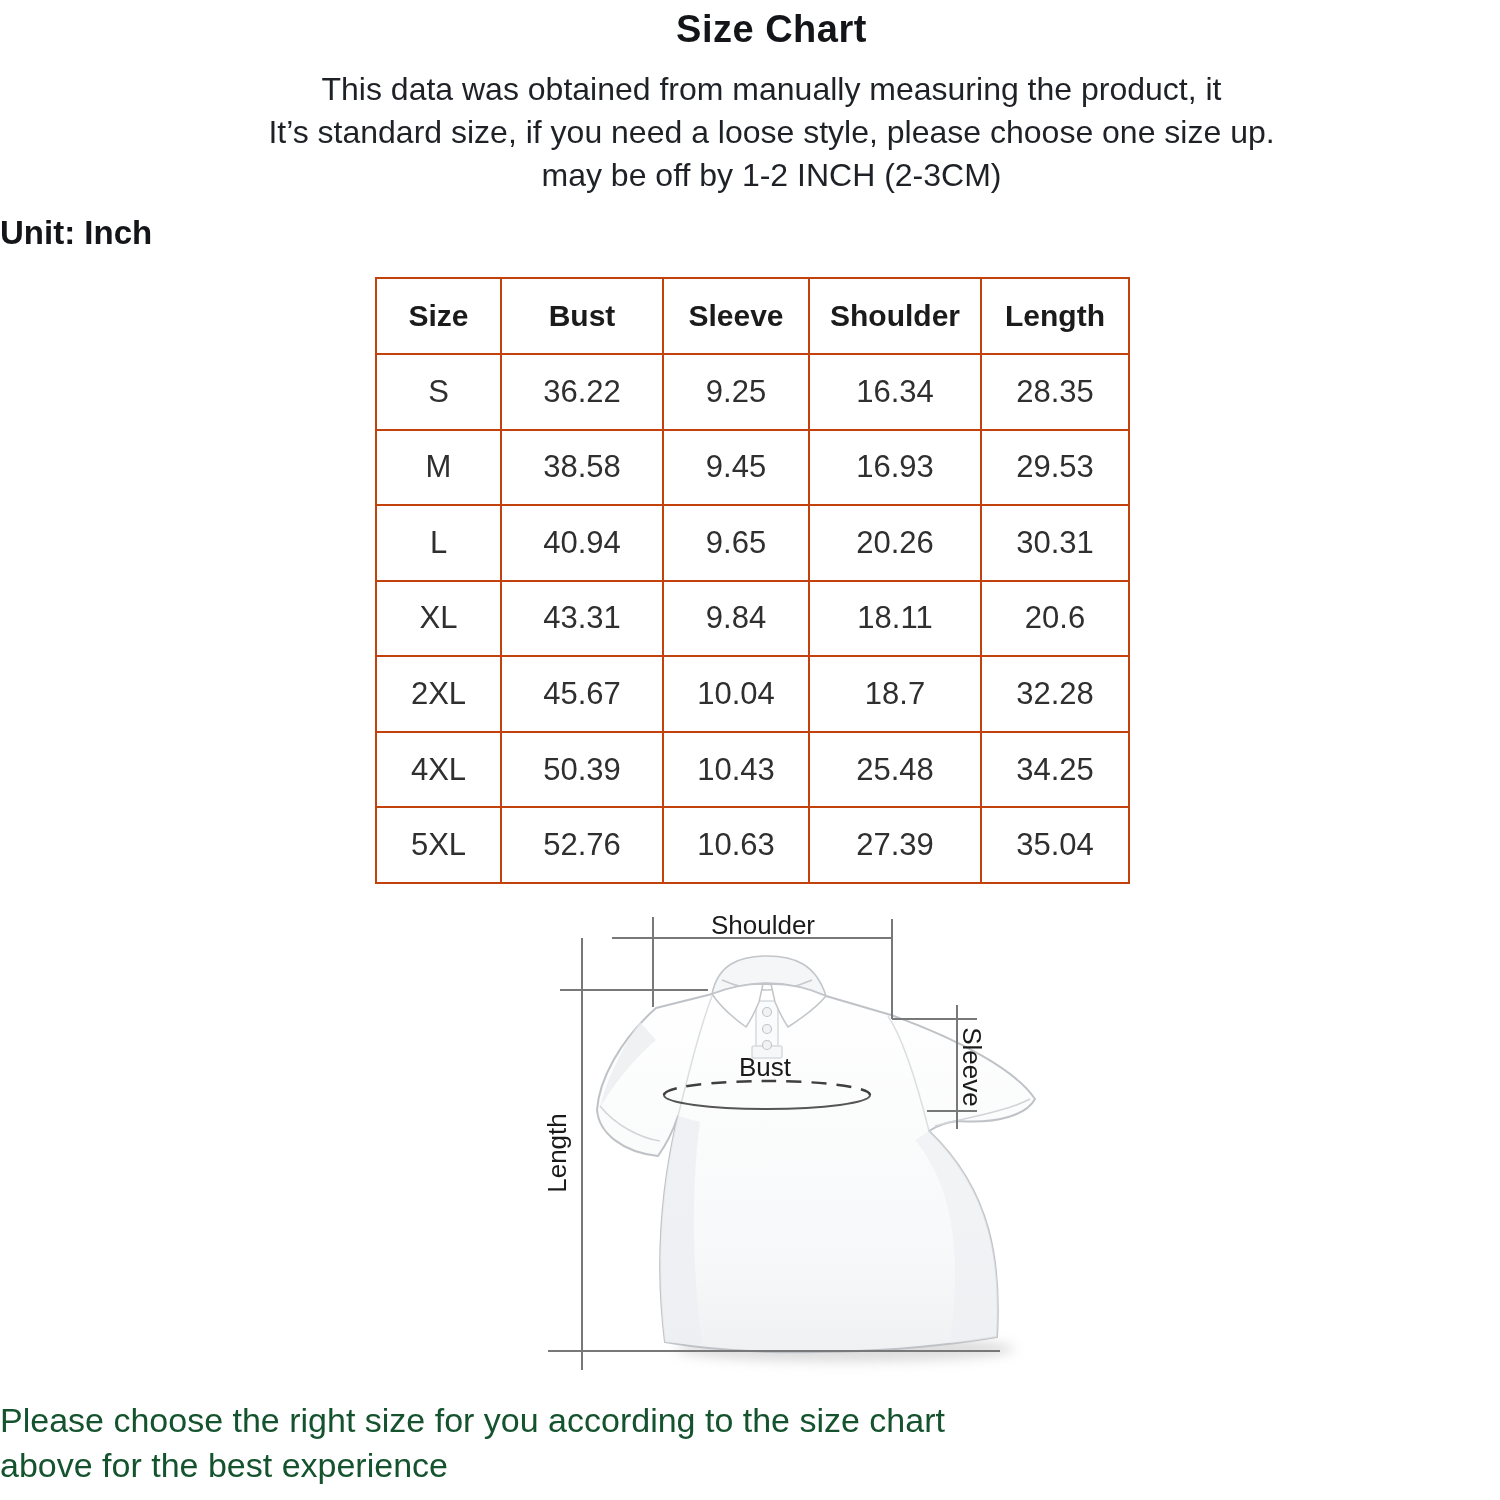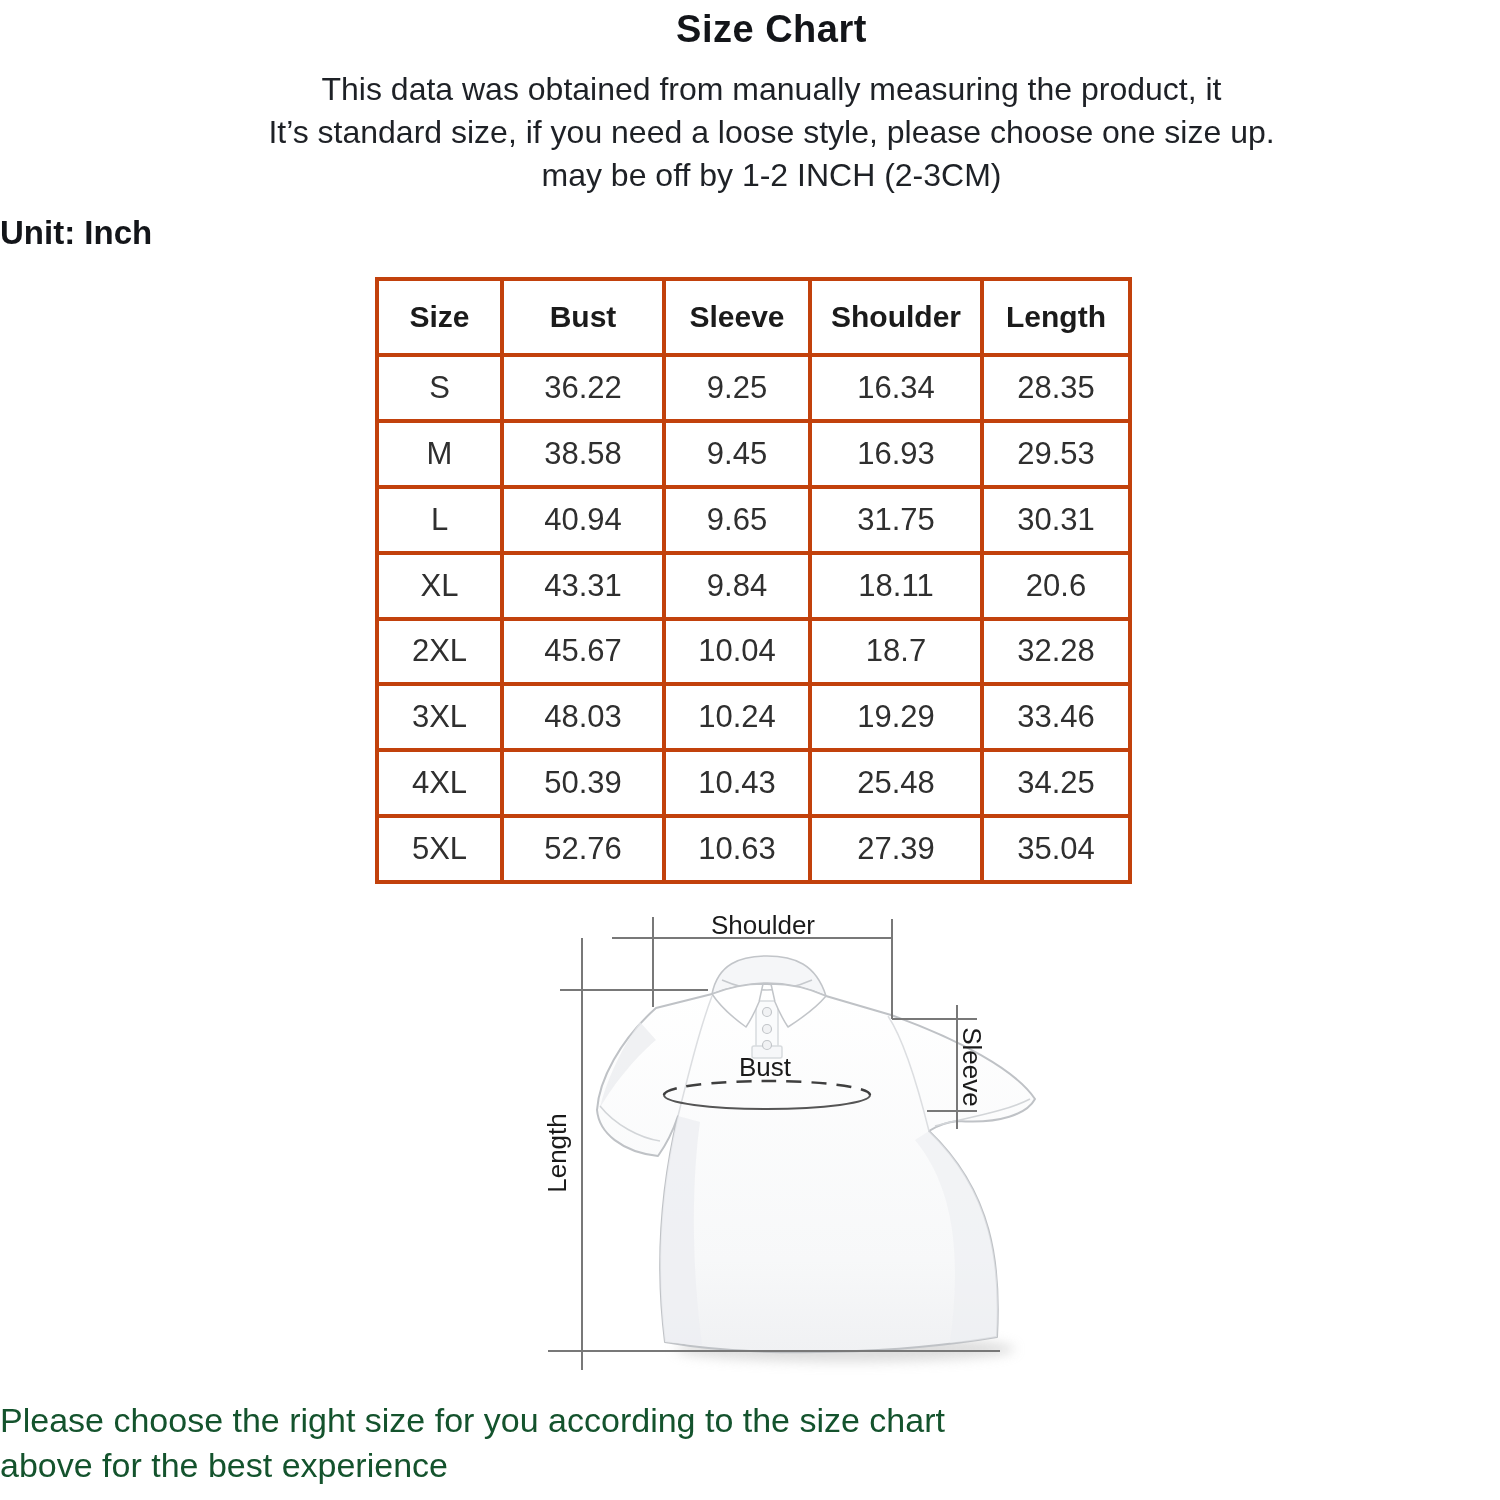--- a/index.html
+++ b/index.html
@@ -18,21 +18,21 @@
   .description div{white-space:nowrap;}
   .unit-label{
     position:absolute;top:214px;left:0;width:100%;text-align:left;
     font-size:33px;font-weight:700;color:#131519;
   }
   .size-table{
     position:absolute;left:375px;top:277px;width:753px;height:607px;
     border-collapse:collapse;table-layout:fixed;
   }
   .size-table th,.size-table td{
-    border:4px solid #c2410c;text-align:center;vertical-align:middle;
+    border:2px solid #c2410c;text-align:center;vertical-align:middle;
     padding:0;overflow:hidden;
   }
   .size-table thead tr{height:76px;}
   .size-table th{font-size:30px;font-weight:700;color:#1b1b1b;}
   .size-table td{font-size:31px;font-weight:400;color:#2f2f2f;}
   .diagram{position:absolute;left:530px;top:898px;width:510px;height:487px;}
   .diagram text{font-family:"Liberation Sans",sans-serif;font-size:26px;fill:#1a1a1a;}
   .footer-note{
     position:absolute;top:1398px;left:0;width:100%;
     font-size:34px;line-height:45px;color:#14532d;
@@ -83,43 +83,36 @@
           <td>M</td>
           <td>38.58</td>
           <td>9.45</td>
           <td>16.93</td>
           <td>29.53</td>
         </tr>
         <tr>
           <td>L</td>
           <td>40.94</td>
           <td>9.65</td>
-          <td>31.75</td>
+          <td>20.26</td>
           <td>30.31</td>
         </tr>
         <tr>
           <td>XL</td>
           <td>43.31</td>
           <td>9.84</td>
           <td>18.11</td>
           <td>20.6</td>
         </tr>
         <tr>
           <td>2XL</td>
           <td>45.67</td>
           <td>10.04</td>
           <td>18.7</td>
           <td>32.28</td>
-        </tr>
-        <tr>
-          <td>3XL</td>
-          <td>48.03</td>
-          <td>10.24</td>
-          <td>19.29</td>
-          <td>33.46</td>
         </tr>
         <tr>
           <td>4XL</td>
           <td>50.39</td>
           <td>10.43</td>
           <td>25.48</td>
           <td>34.25</td>
         </tr>
         <tr>
           <td>5XL</td>

